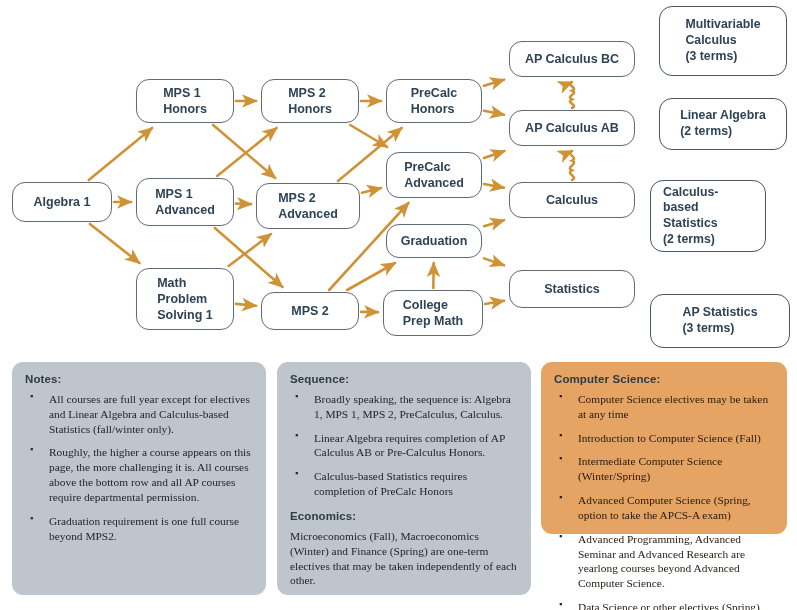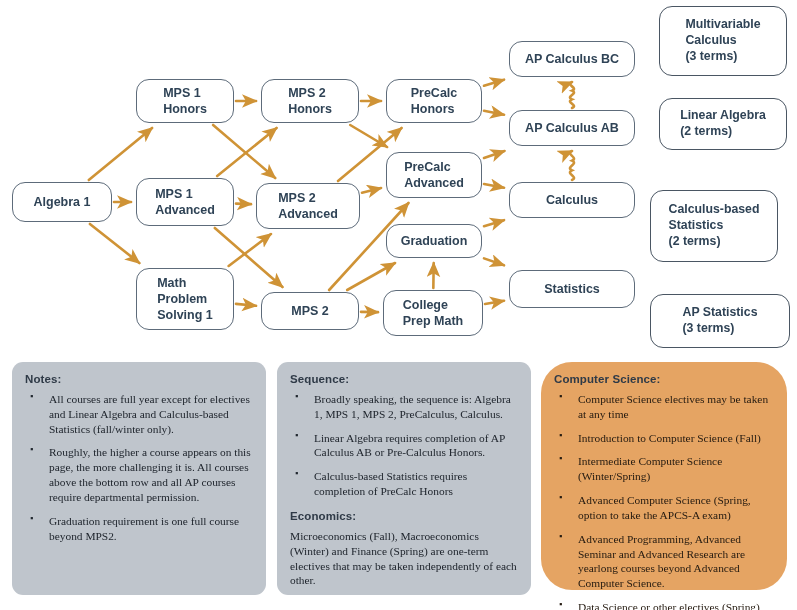--- a/index.html
+++ b/index.html
@@ -163,21 +163,21 @@
     </div>
     <div class="node" style="left: 509px; top: 270px; width: 126px; height: 38px;">
       <span>Statistics</span>
     </div>
     <div class="node elective" style="left: 659px; top: 6px; width: 128px; height: 70px;">
       <span>Multivariable<br>Calculus<br>(3 terms)</span>
     </div>
     <div class="node elective" style="left: 659px; top: 98px; width: 128px; height: 52px;">
       <span>Linear Algebra<br>(2 terms)</span>
     </div>
-    <div class="node elective" style="left: 650px; top: 190px; width: 128px; height: 72px;">
+    <div class="node elective" style="left: 650px; top: 180px; width: 116px; height: 72px;">
       <span>Calculus-based<br>Statistics<br>(2 terms)</span>
     </div>
     <div class="node elective" style="left: 650px; top: 294px; width: 140px; height: 54px;">
       <span>AP Statistics<br>(3 terms)</span>
     </div>
   </div>
 
 <div class="panels">
 
   <div class="panel gray" style="left:12px;top:0;width:254px;height:233px;">
@@ -193,21 +193,21 @@
     <h3>Sequence:</h3>
     <ul>
       <li>Broadly speaking, the sequence is: Algebra 1, MPS 1, MPS 2, PreCalculus, Calculus.</li>
       <li>Linear Algebra requires completion of AP Calculus AB or Pre-Calculus Honors.</li>
       <li>Calculus-based Statistics requires completion of PreCalc Honors</li>
     </ul>
     <h3 class="sub">Economics:</h3>
     <p>Microeconomics (Fall), Macroeconomics (Winter) and Finance (Spring) are one-term electives that may be taken independently of each other.</p>
   </div>
 
-  <div class="panel orange" style="left:541px;top:0;width:246px;height:228px;border-radius:31px;">
+  <div class="panel orange" style="left:541px;top:0;width:246px;height:172px;">
     <h3>Computer Science:</h3>
     <ul>
       <li>Computer Science electives may be taken at any time</li>
       <li>Introduction to Computer Science (Fall)</li>
       <li>Intermediate Computer Science (Winter/Spring)</li>
       <li>Advanced Computer Science (Spring, option to take the APCS-A exam)</li>
       <li>Advanced Programming, Advanced Seminar and Advanced Research are yearlong courses beyond Advanced Computer Science.</li>
       <li>Data Science or other electives (Spring)</li>
     </ul>
   </div>

